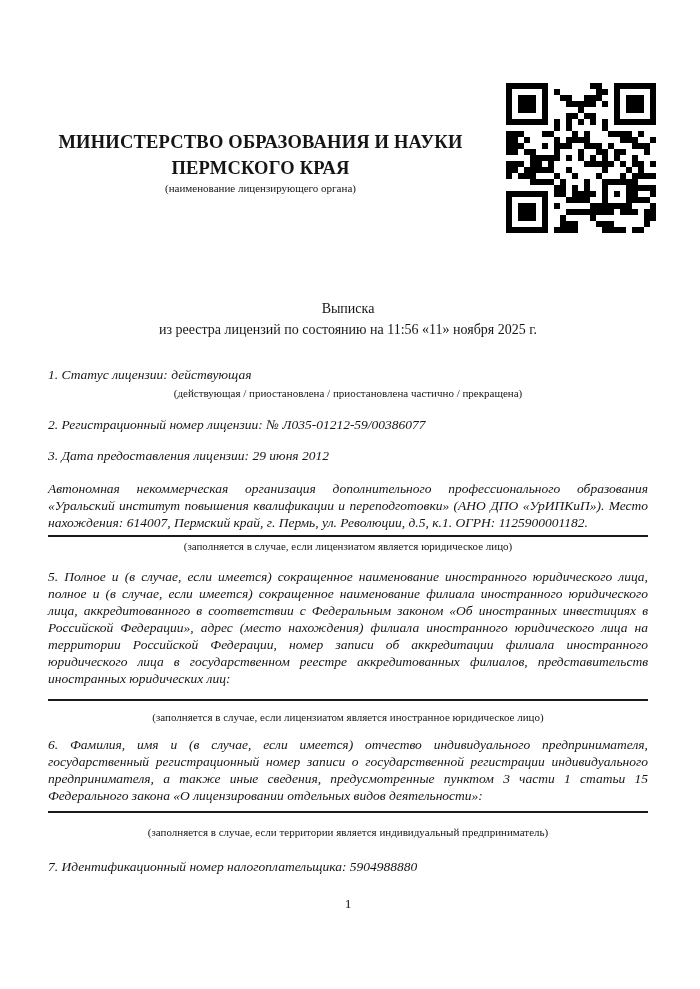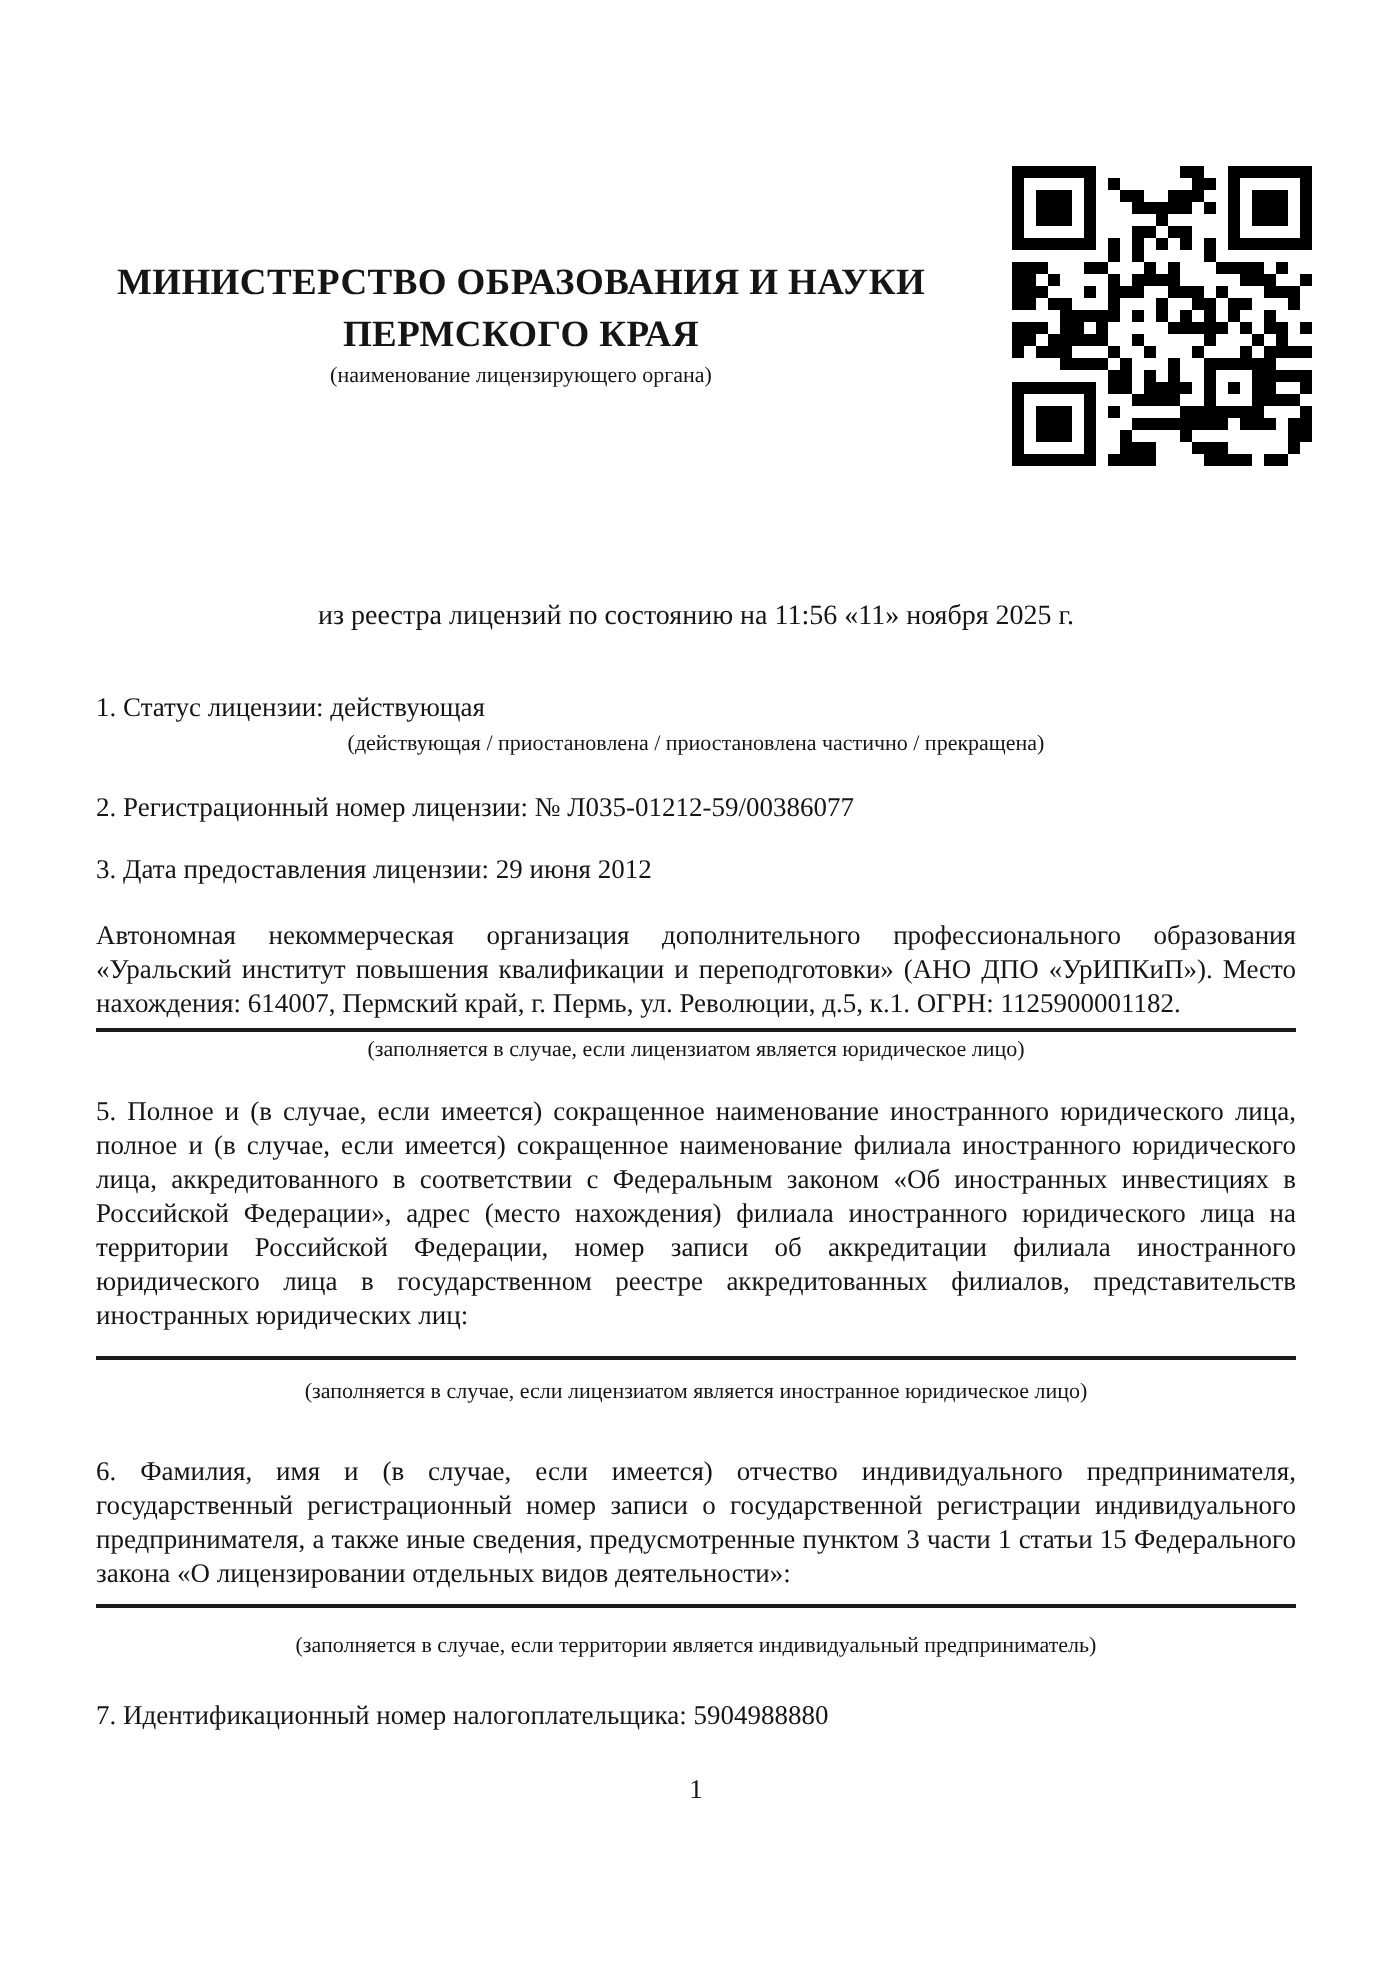--- a/index.html
+++ b/index.html
@@ -13,36 +13,36 @@
     overflow:hidden;
   }
   .content { position:absolute; left:48px; top:0; width:600px; }
 
   .ministry { margin-top:129px; width:425px; text-align:center; }
   .m-title { font-size:18.5px; font-weight:bold; line-height:26px; letter-spacing:0.2px; }
   .m-note  { font-size:11px; line-height:14px; }
 
   .doc-title { margin-top:103px; text-align:center; font-size:14px; line-height:21px; }
 
-  .body { font-size:13.5px; line-height:17px; }
+  .body { font-size:13.5px; line-height:17px;font-style:italic; }
   .just { text-align:justify; text-justify:inter-word; }
   .note { font-size:11px; line-height:14px; text-align:center; }
   .rule { border-top:2px solid var(--rule,#1a1a1a); width:100%; }
 
   .i1 { margin-top:26px; }
   .n1 { margin-top:3px; }
   .i2 { margin-top:16px; }
   .i3 { margin-top:14px; }
   .b4 { margin-top:16px; }
   .b4 .rule { margin-top:4px; }
   .b4 .note { margin-top:2px; }
   .b5 { margin-top:15px; }
   .b5 .rule { margin-top:12px; }
   .b5 .note { margin-top:9px; }
-  .b6 { margin-top:24px; }
+  .b6 { margin-top:12px; }
   .b6 .rule { margin-top:7px; }
   .b6 .note { margin-top:12px; }
   .i7 { margin-top:19px; }
   .page-num { margin-top:20px; text-align:center; font-size:13.5px; line-height:17px; }
 
   .qr { position:absolute; left:506px; top:83px; width:150px; height:150px; }
   .qr svg { display:block; width:100%; height:100%; shape-rendering:crispEdges; }
 </style>
 </head>
 <body>
@@ -57,20 +57,21 @@
 
   <div class="content">
 
     <div class="ministry">
       <div class="m-title">МИНИСТЕРСТВО ОБРАЗОВАНИЯ И НАУКИ</div>
       <div class="m-title">ПЕРМСКОГО КРАЯ</div>
       <div class="m-note">(наименование лицензирующего органа)</div>
     </div>
 
     <div class="doc-title">
+      <div>Выписка</div>
       <div>из реестра лицензий по состоянию на 11:56 «11» ноября 2025 г.</div>
     </div>
 
     <p class="body i1">1. Статус лицензии: действующая</p>
     <p class="note n1">(действующая / приостановлена / приостановлена частично / прекращена)</p>
 
     <p class="body i2">2. Регистрационный номер лицензии: № Л035-01212-59/00386077</p>
 
     <p class="body i3">3. Дата предоставления лицензии: 29 июня 2012</p>
 

